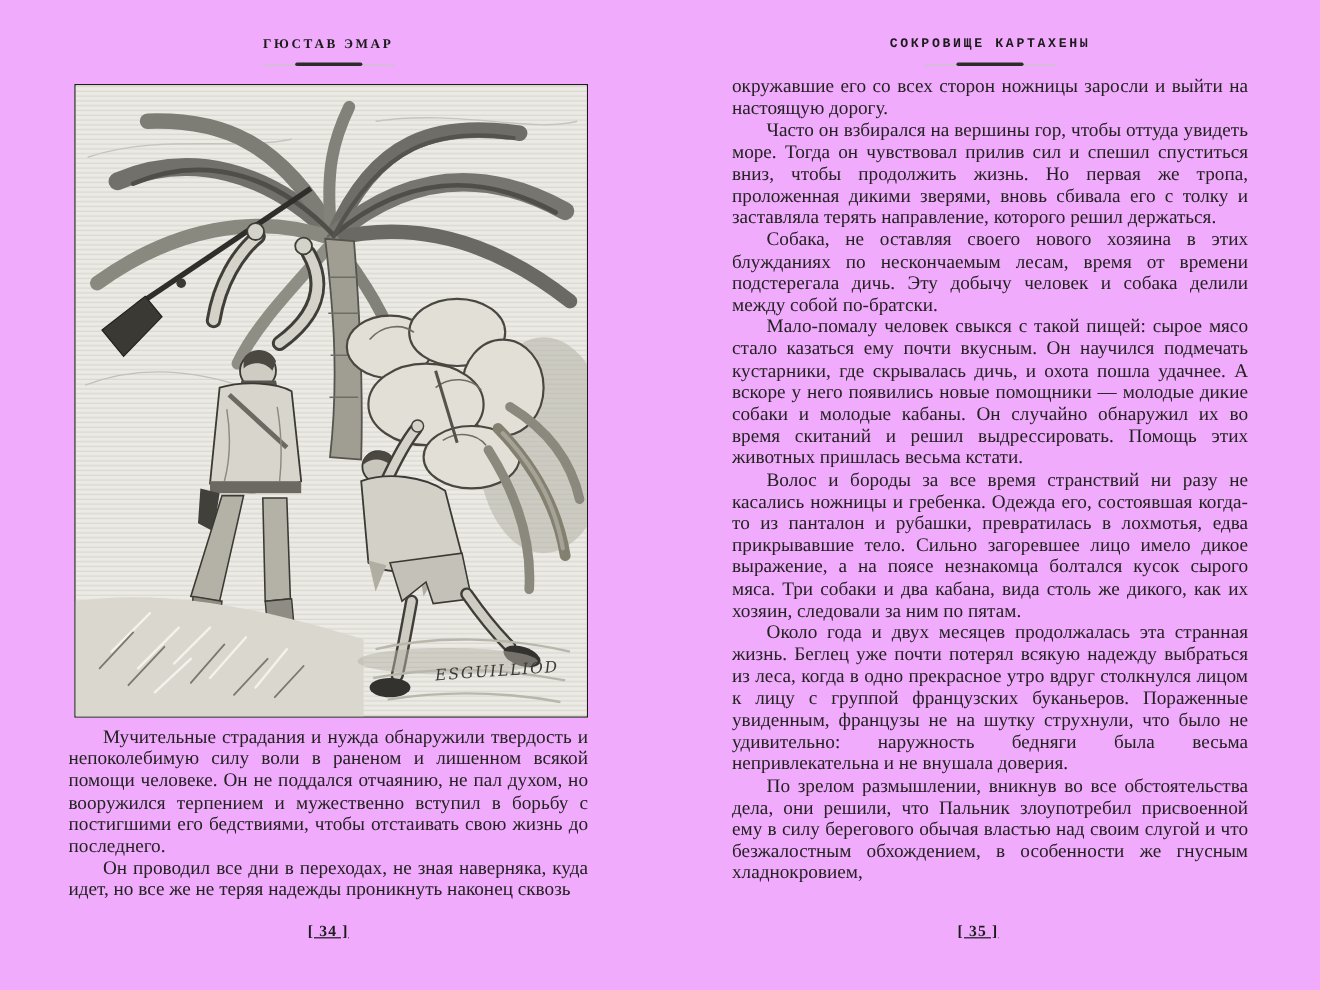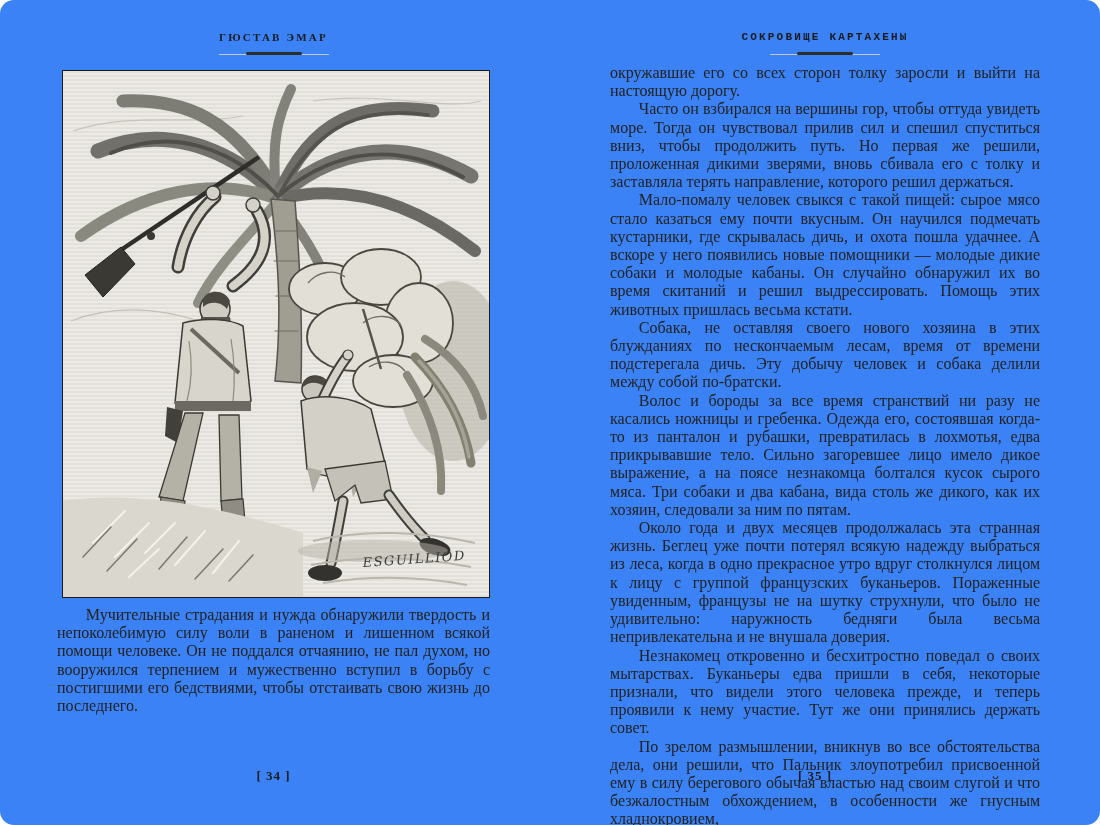--- a/index.html
+++ b/index.html
@@ -1,32 +1,32 @@
 <!DOCTYPE html>
 <html lang="ru"><head>
 <meta charset="utf-8">
 <style>
   html,body{margin:0;padding:0;background:#ffffff;}
-  .spread{position:relative;width:1100px;height:825px;background:#3b82f6;overflow:hidden;
-          font-family:"Liberation Serif","DejaVu Serif",serif;color:#1f1f1f;border-radius:14px;}
+  .spread{position:relative;width:1100px;height:825px;background:#f0abfc;overflow:hidden;
+          font-family:"Liberation Serif","DejaVu Serif",serif;color:#1f1f1f;}
   .running-head{position:absolute;text-align:center;font-size:11px;font-weight:bold;
                 letter-spacing:2.2px;color:#1b1b1b;white-space:nowrap;}
   .head-rule{position:absolute;width:110px;height:4px;}
   .head-rule .rule-thin{position:absolute;left:0;top:1.5px;width:100%;height:1px;background:#c6c6c4;}
   .head-rule .rule-thick{position:absolute;left:27px;top:0;width:56px;height:3.2px;background:#2c2c2a;border-radius:2px;}
   .figure-frame{position:absolute;left:62px;top:70px;width:426px;height:526px;
                 border:1.6px solid #1c1c1a;box-sizing:content-box;background:#eceae5;}
   .figure-frame svg{display:block;width:100%;height:100%;}
   .body-text{position:absolute;font-size:16px;line-height:18.2px;text-align:justify;color:#222220;}
   .body-text p{margin:0;text-indent:1.8em;}
   .body-text p.no-indent{text-indent:0;}
   .text-left{left:57px;top:606px;width:433px;}
   .text-right{left:610px;top:64px;width:430px;}
   .folio{position:absolute;top:768px;text-align:center;font-size:13px;font-weight:bold;
-         letter-spacing:1px;color:#1b1b1b;}
+         letter-spacing:1px;color:#1b1b1b;text-decoration:underline;}
   .folio-left{left:57px;width:433px;}
   .folio-right{left:600px;width:430px;}
 </style>
 </head>
 <body>
 
 <div class="spread">
 
   <section>
     <div class="running-head" style="left:57px;top:31px;width:433px;">ГЮСТАВ ЭМАР</div>
@@ -144,39 +144,39 @@
           </g>
           <path d="M250,470 C300,458 360,460 412,472 M248,494 C300,484 356,486 408,496 M260,512 C310,504 360,506 404,514" stroke="#b9b6ac" stroke-width="2" fill="none"></path>
         </g>
 
         <text x="300" y="496" transform="rotate(-4 300 496)" font-family="DejaVu Serif, serif" font-style="italic" font-size="13" letter-spacing="1.5" fill="#3a3a38">ESGUILLIOD</text>
       </svg>
     </figure>
 
     <div class="body-text text-left">
       <p>Мучительные страдания и нужда обнаружили твердость и непоколебимую силу воли в раненом и лишенном всякой помощи человеке. Он не поддался отчаянию, не пал духом, но вооружился терпением и мужественно вступил в борьбу с постигшими его бедствиями, чтобы отстаивать свою жизнь до последнего.</p>
+      <p>Он проводил все дни в переходах, не зная наверняка, куда идет, но все же не теряя надежды проникнуть наконец сквозь</p>
     </div>
 
     <div class="folio folio-left">[ 34 ]</div>
   </section>
 
   <section>
     <div class="running-head" style="left:610px;top:31px;width:430px;font-family:Liberation Mono, monospace;">СОКРОВИЩЕ КАРТАХЕНЫ</div>
     <div class="head-rule" style="left:770px;top:52px;">
       <span class="rule-thin"></span>
       <span class="rule-thick"></span>
     </div>
 
     <div class="body-text text-right">
-      <p class="no-indent">окружавшие его со всех сторон толку заросли и выйти на настоящую дорогу.</p>
-      <p>Часто он взбирался на вершины гор, чтобы оттуда увидеть море. Тогда он чувствовал прилив сил и спешил спуститься вниз, чтобы продолжить путь. Но первая же решили, проложенная дикими зверями, вновь сбивала его с толку и заставляла терять направление, которого решил держаться.</p>
+      <p class="no-indent">окружавшие его со всех сторон ножницы заросли и выйти на настоящую дорогу.</p>
+      <p>Часто он взбирался на вершины гор, чтобы оттуда увидеть море. Тогда он чувствовал прилив сил и спешил спуститься вниз, чтобы продолжить жизнь. Но первая же тропа, проложенная дикими зверями, вновь сбивала его с толку и заставляла терять направление, которого решил держаться.</p>
+      <p>Собака, не оставляя своего нового хозяина в этих блужданиях по нескончаемым лесам, время от времени подстерегала дичь. Эту добычу человек и собака делили между собой по-братски.</p>
       <p>Мало-помалу человек свыкся с такой пищей: сырое мясо стало казаться ему почти вкусным. Он научился подмечать кустарники, где скрывалась дичь, и охота пошла удачнее. А вскоре у него появились новые помощники — молодые дикие собаки и молодые кабаны. Он случайно обнаружил их во время скитаний и решил выдрессировать. Помощь этих животных пришлась весьма кстати.</p>
-      <p>Собака, не оставляя своего нового хозяина в этих блужданиях по нескончаемым лесам, время от времени подстерегала дичь. Эту добычу человек и собака делили между собой по-братски.</p>
       <p>Волос и бороды за все время странствий ни разу не касались ножницы и гребенка. Одежда его, состоявшая когда-то из панталон и рубашки, превратилась в лохмотья, едва прикрывавшие тело. Сильно загоревшее лицо имело дикое выражение, а на поясе незнакомца болтался кусок сырого мяса. Три собаки и два кабана, вида столь же дикого, как их хозяин, следовали за ним по пятам.</p>
       <p>Около года и двух месяцев продолжалась эта странная жизнь. Беглец уже почти потерял всякую надежду выбраться из леса, когда в одно прекрасное утро вдруг столкнулся лицом к лицу с группой французских буканьеров. Пораженные увиденным, французы не на шутку струхнули, что было не удивительно: наружность бедняги была весьма непривлекательна и не внушала доверия.</p>
-      <p>Незнакомец откровенно и бесхитростно поведал о своих мытарствах. Буканьеры едва пришли в себя, некоторые признали, что видели этого человека прежде, и теперь проявили к нему участие. Тут же они принялись держать совет.</p>
       <p>По зрелом размышлении, вникнув во все обстоятельства дела, они решили, что Пальник злоупотребил присвоенной ему в силу берегового обычая властью над своим слугой и что безжалостным обхождением, в особенности же гнусным хладнокровием,</p>
     </div>
 
     <div class="folio folio-right">[ 35 ]</div>
   </section>
 
 </div>
 
 </body></html>

